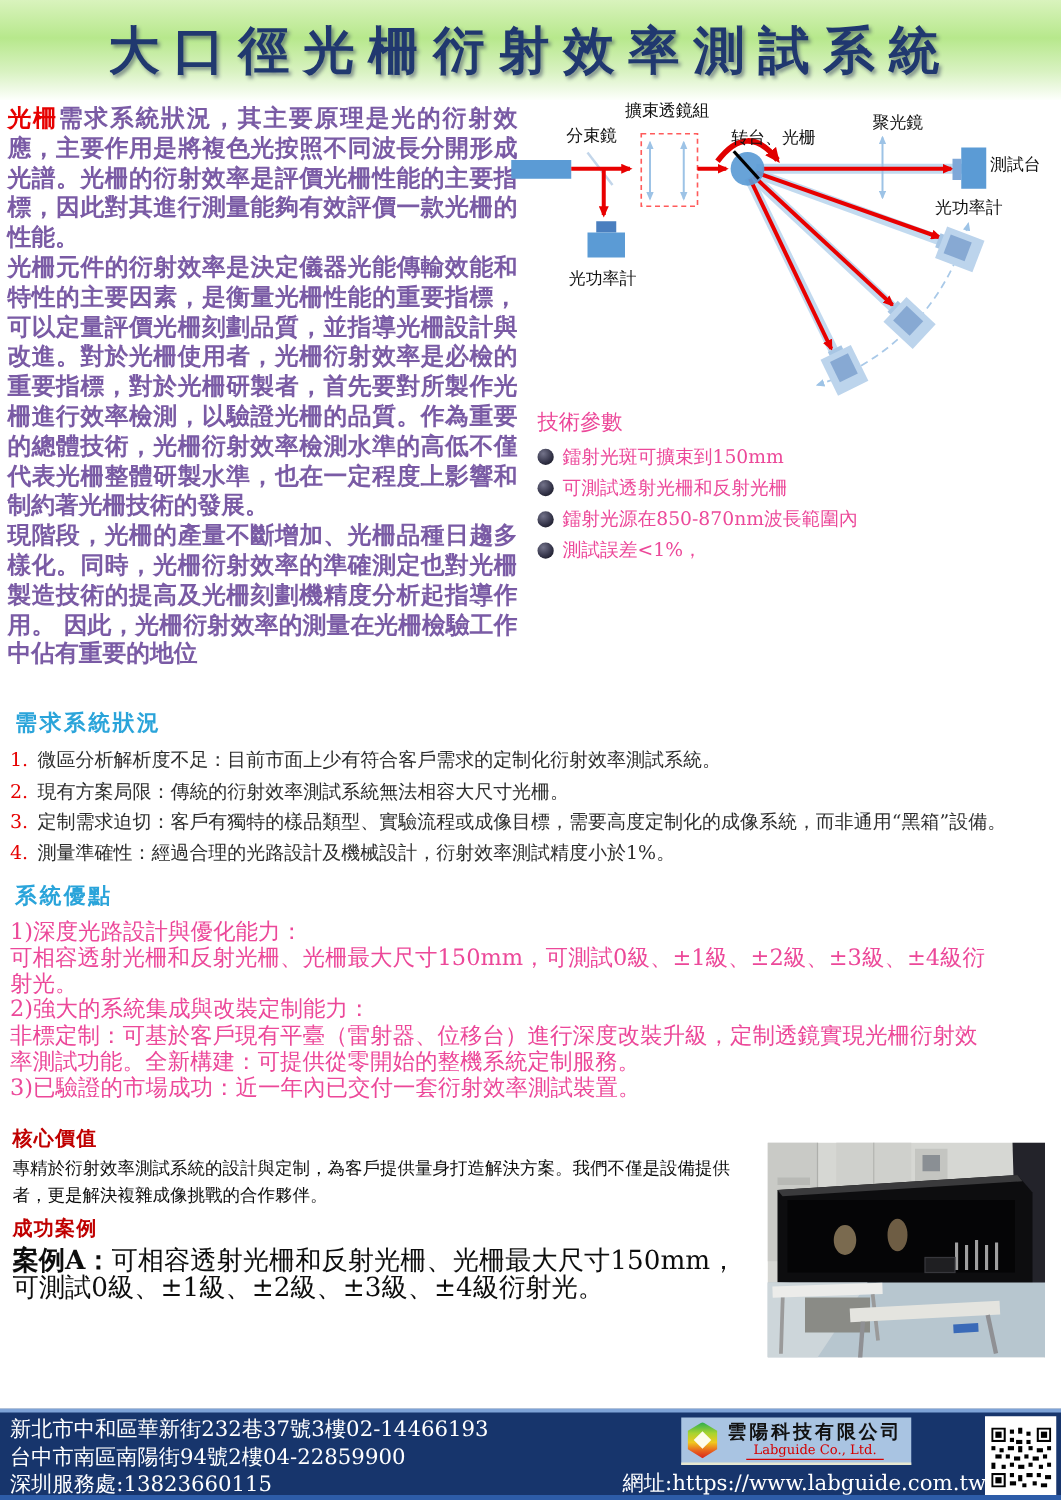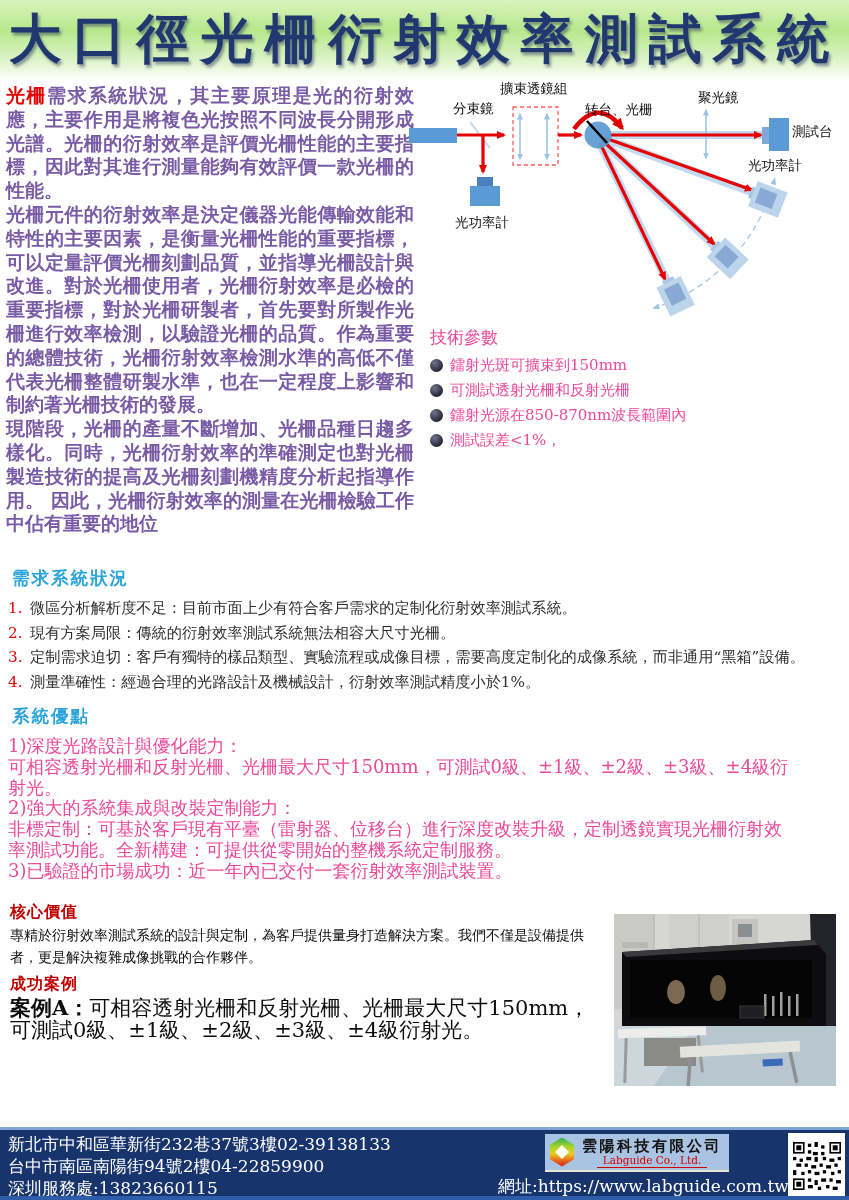--- a/index.html
+++ b/index.html
@@ -3,21 +3,21 @@
 <meta charset="utf-8">
 <style>
   html,body{margin:0;padding:0;background:#e8e8e8;}
   .page{position:relative;width:849px;height:1200px;background:#ffffff;overflow:hidden;
         font-family:"DejaVu Serif","Liberation Serif",serif;}
 
   
   .header{position:absolute;left:0;top:0;width:849px;height:80px;
           background:linear-gradient(180deg,#d9f3bd 0%,#b7e88c 38%,#d9f2c2 72%,#fdfffc 100%);
           display:flex;align-items:center;justify-content:center;}
-  .header h1{margin:0;font-size:53px;font-weight:bold;color:#20386f;letter-spacing:11px;
+  .header h1{margin:0;font-size:41px;font-weight:bold;color:#20386f;letter-spacing:11px;
              text-shadow:2px 3px 3px rgba(30,40,80,.45);white-space:nowrap;}
 
   
   .intro{position:absolute;left:6px;top:84px;width:408px;font-size:19px;line-height:23.8px;
          color:#7a5ba5;text-align:justify;font-weight:bold;}
   .intro p{margin:0;}
   .hl{color:#e60000;}
 
   
   .diagram{position:absolute;left:405px;top:80px;}
@@ -263,21 +263,21 @@
     <g transform="rotate(-3 120 136)">
       <rect x="66" y="130" width="120" height="11" fill="#e4e4df"></rect>
       <line x1="76" y1="141" x2="72" y2="172" stroke="#8f9094" stroke-width="3.5"></line>
       <line x1="176" y1="141" x2="181" y2="172" stroke="#8f9094" stroke-width="3.5"></line>
       <rect x="148" y="147" width="20" height="7" fill="#3a6ab8"></rect>
     </g>
   </svg>
 
   <div class="footer">
     <div class="addr">
-      <div>新北市中和區華新街232巷37號3樓02-39138133</div>
+      <div>新北市中和區華新街232巷37號3樓02-14466193</div>
       <div>台中市南區南陽街94號2樓04-22859900</div>
       <div>深圳服務處:13823660115</div>
     </div>
     <div class="logo-box">
       <span class="hex"></span>
       <span class="logo-text">
         <span class="cn">雲陽科技有限公司</span>
         <span class="en">Labguide Co., Ltd.</span>
       </span>
     </div>

